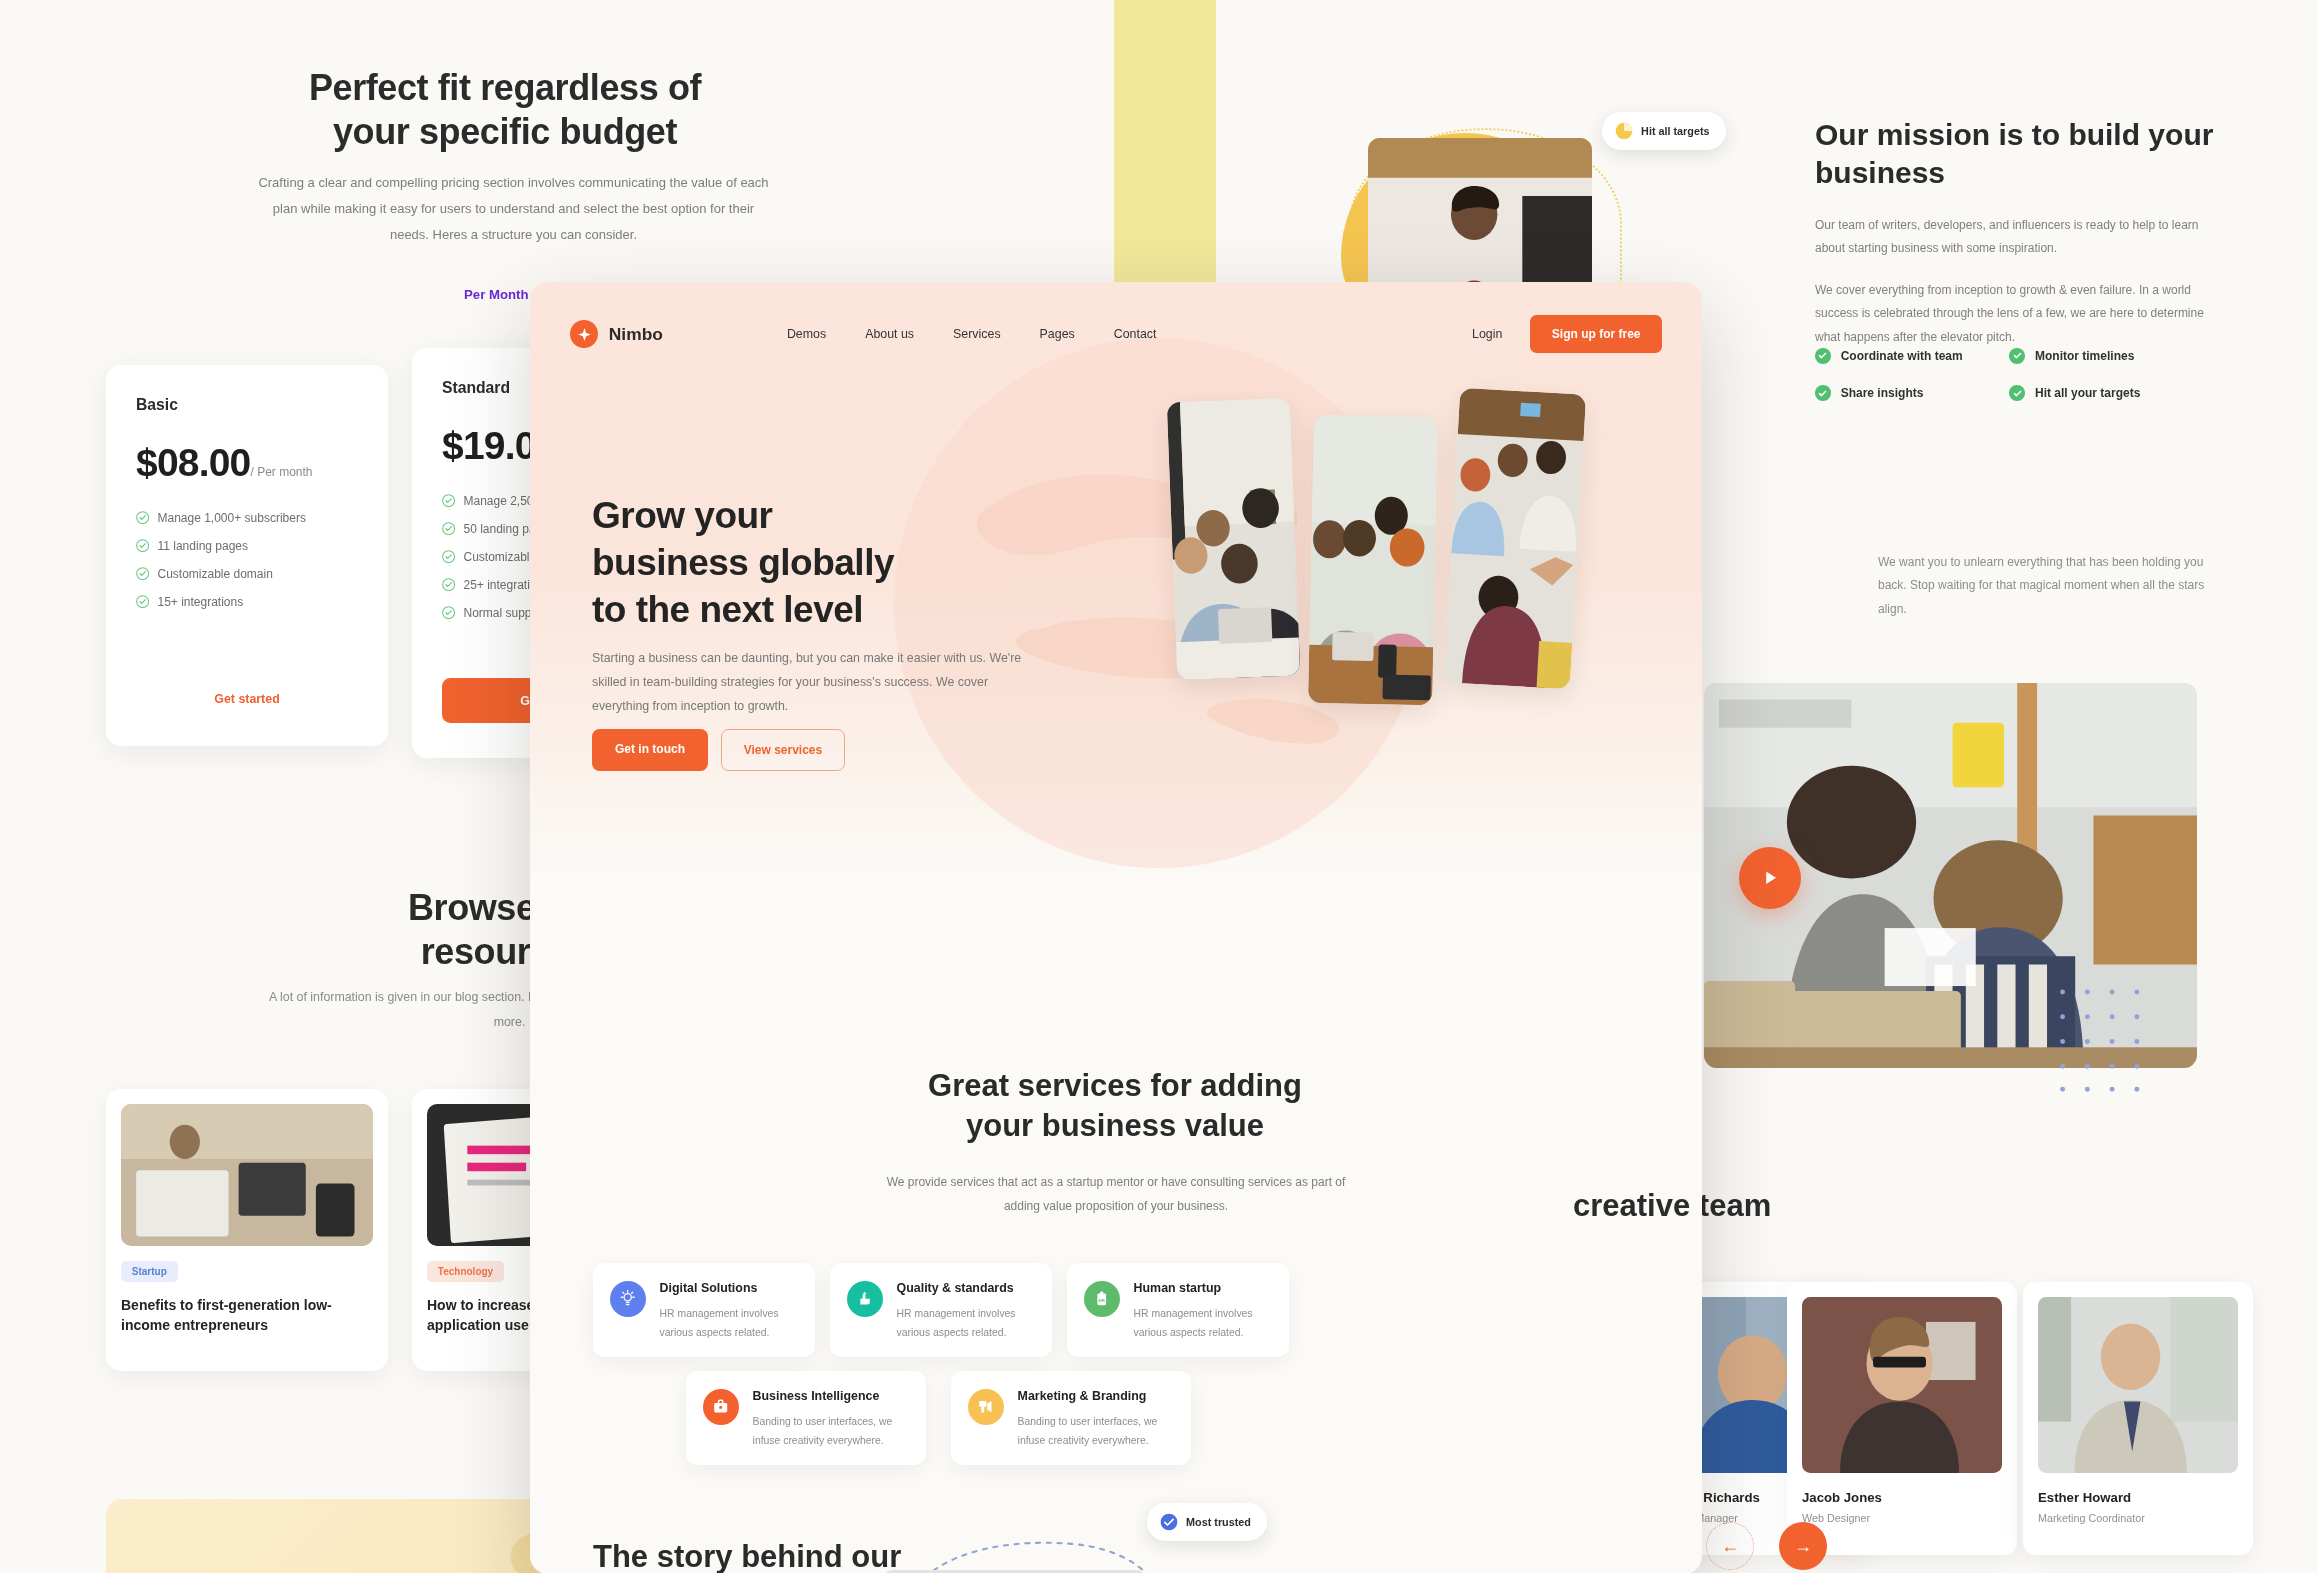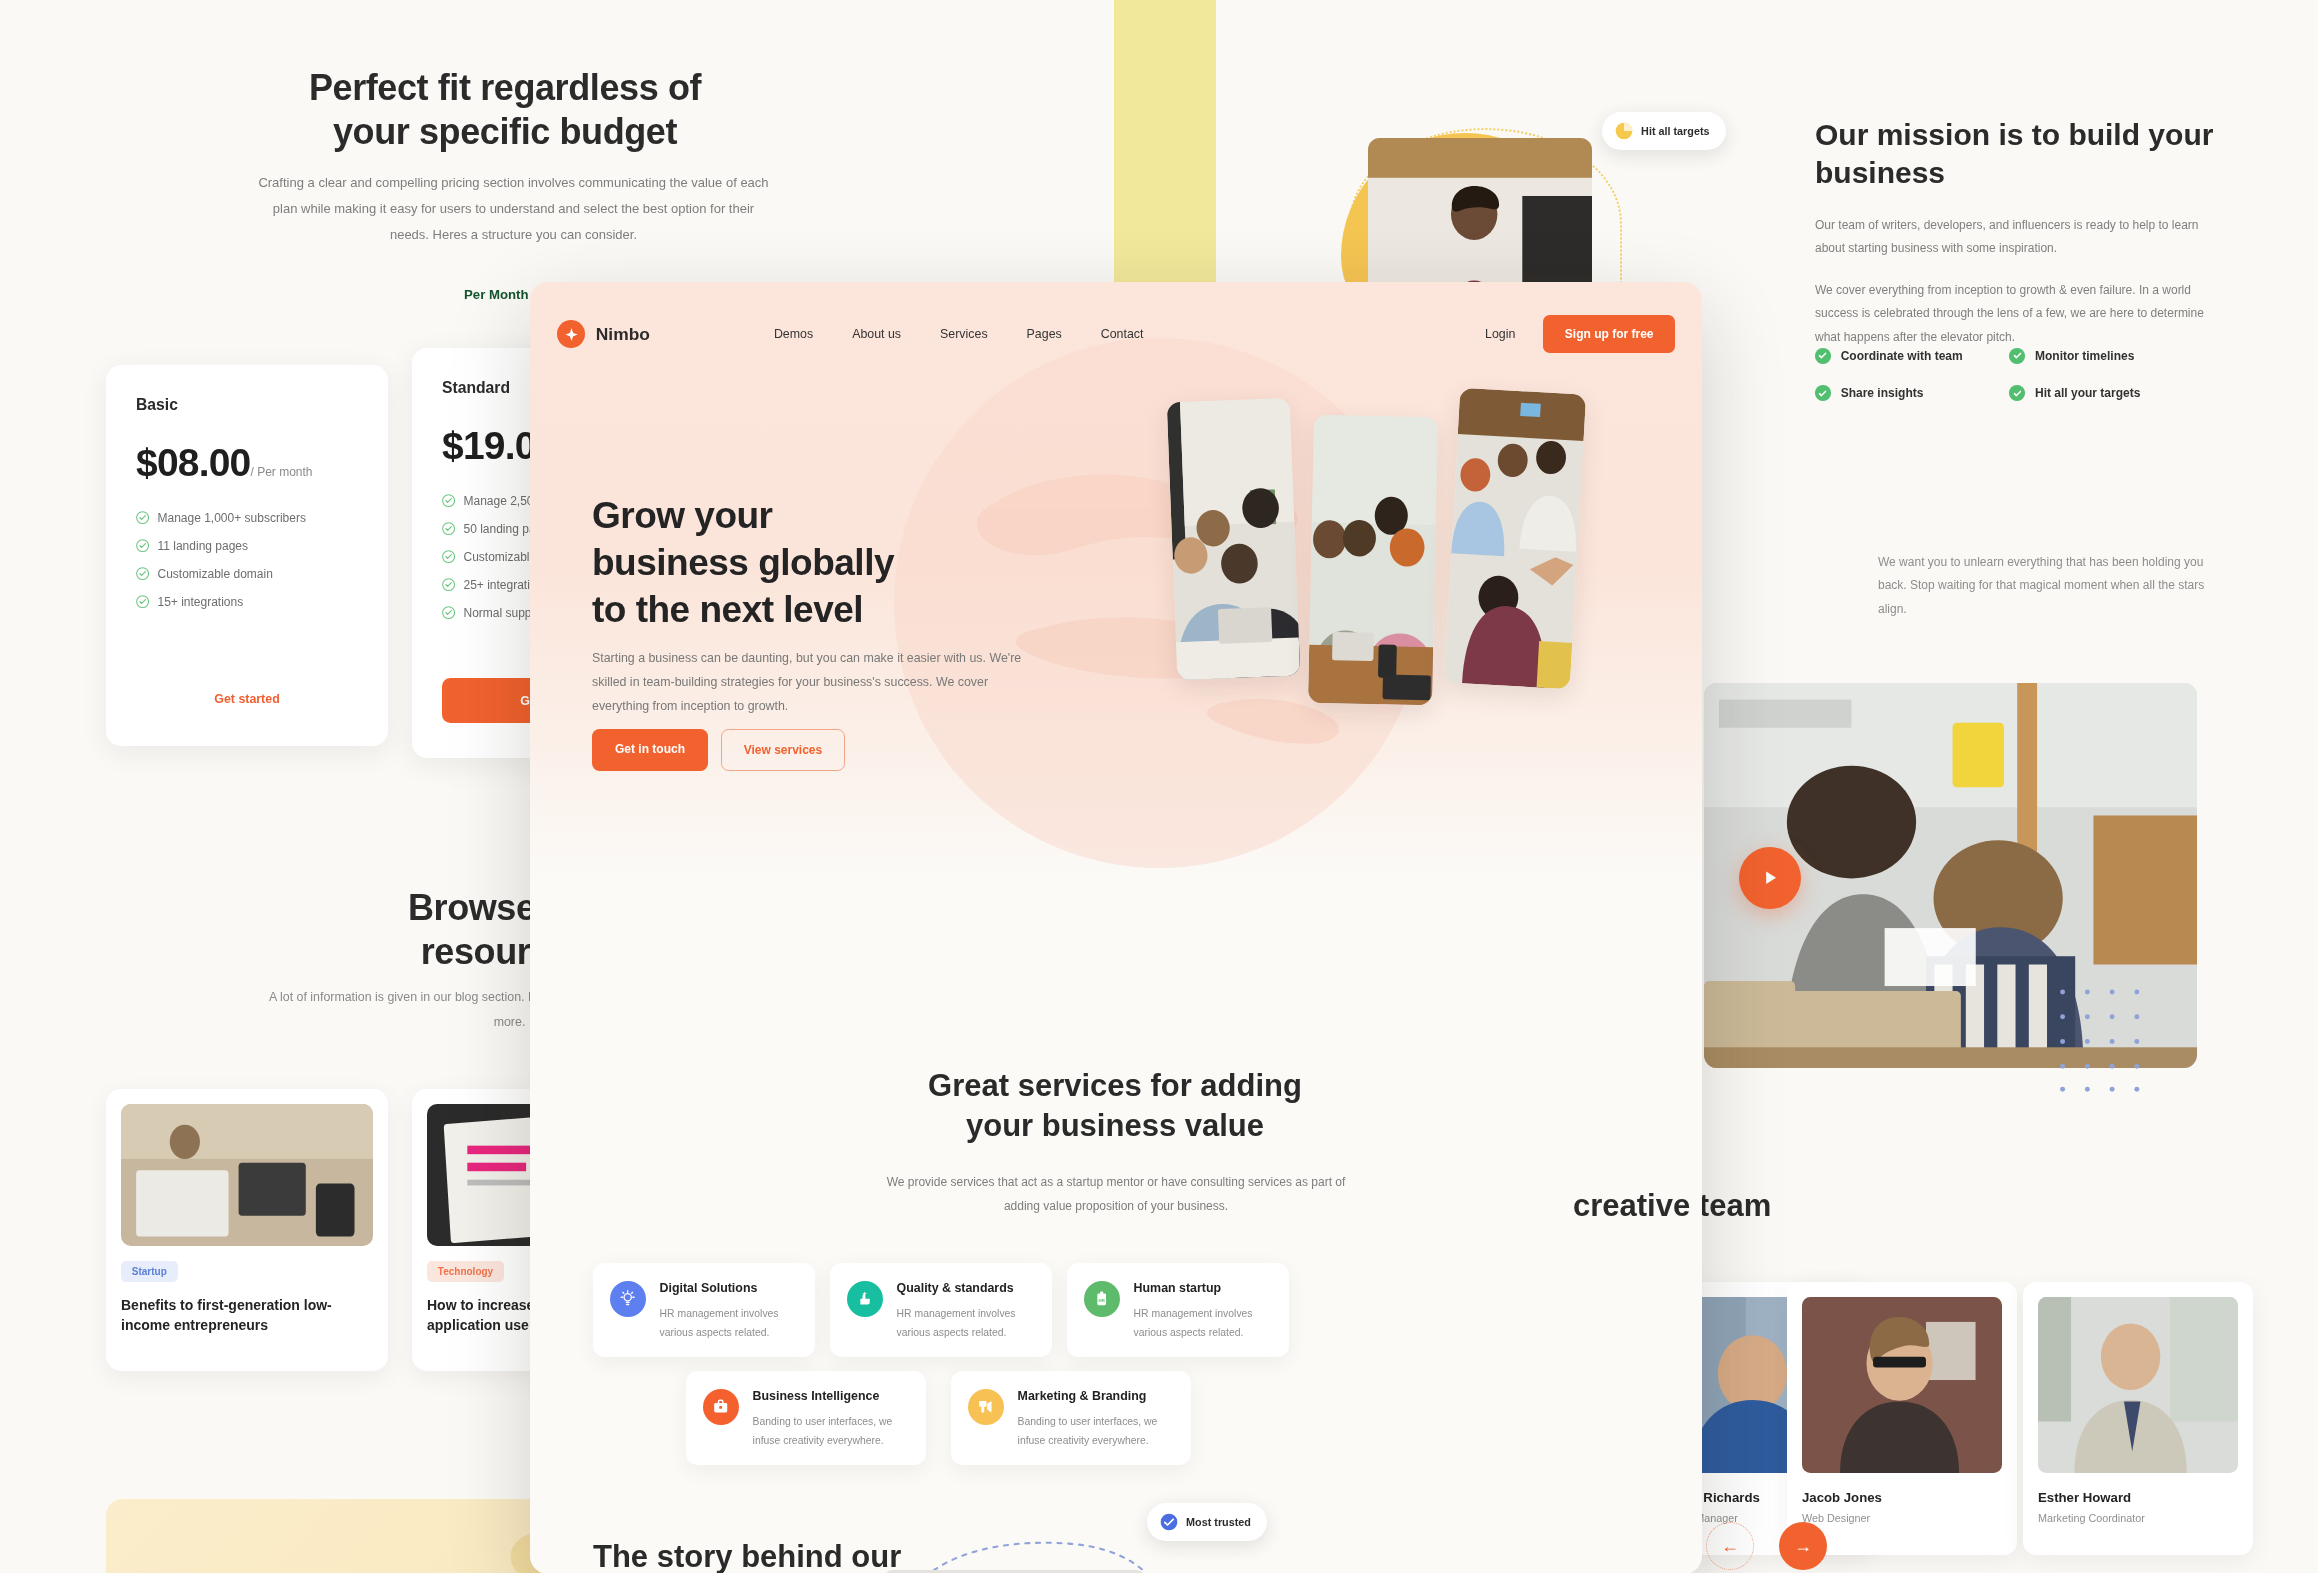--- a/index.html
+++ b/index.html
@@ -29,21 +29,21 @@
   .hl::after {
     content: ""; position: absolute; left: -1.7px; right: -3.3px; bottom: 1.7px; height: 9px;
     background: #5dc07a; opacity: .85; border-radius: 5px 6.6px 4.1px 5.8px; z-index: -1;
   }
   .hl > span { position: relative; z-index: 1; }
   #pricing-sub {
     position: absolute; left: 257px; top: 170px; width: 513px;
     font-size: 13px; color: #7d7d7d; text-align: center; line-height: 2.0;
   }
   #per-month-label {
-    position: absolute; left: 464px; top: 287px; font-size: 13.2px; font-weight: 700; color: #14532d;
+    position: absolute; left: 464px; top: 287px; font-size: 13.2px; font-weight: 700; color: #6d28d9;
   }
 
   
   .price-card {
     position: absolute; background: #fff; border-radius: 15px;
     box-shadow: 0 6.6px 28px rgba(30,25,20,.07);
     padding: 31px 30px;
   }
   #price-card-basic { left: 106px; top: 365px; width: 282px; height: 381px; }
   #price-card-standard { left: 412px; top: 348px; width: 282px; height: 410px; }
@@ -199,21 +199,21 @@
   }
   #globe-watermark {
     position: absolute; left: 364px; top: 56px; width: 530px; height: 530px;
     border-radius: 50%; background: #f9d9cc; opacity: .55;
   }
   #globe-lines { position: absolute; left: 364px; top: 56px; width: 530px; height: 530px; opacity: .5;}
 
   
   #fg-nav {
     position: absolute; left: 0; top: 0; width: 100%; height: 104px;
-    display: flex; align-items: center; padding: 0 27px;
+    display: flex; align-items: center; padding: 0 40px;
   }
   #brand { display: flex; align-items: center; gap: 10.8px; }
   #brand-mark {
     width: 28px; height: 28px; border-radius: 50%; background: #f1622e;
     display: flex; align-items: center; justify-content: center;
   }
   #brand-name { font-size: 17.4px; font-weight: 700; color: #2b2b2b; }
   #nav-links { display: flex; gap: 39px; margin-left: 124px; }
   .nav-link { font-size: 12.4px; color: #343434; }
   #nav-right { margin-left: auto; display: flex; align-items: center; gap: 28px; }

